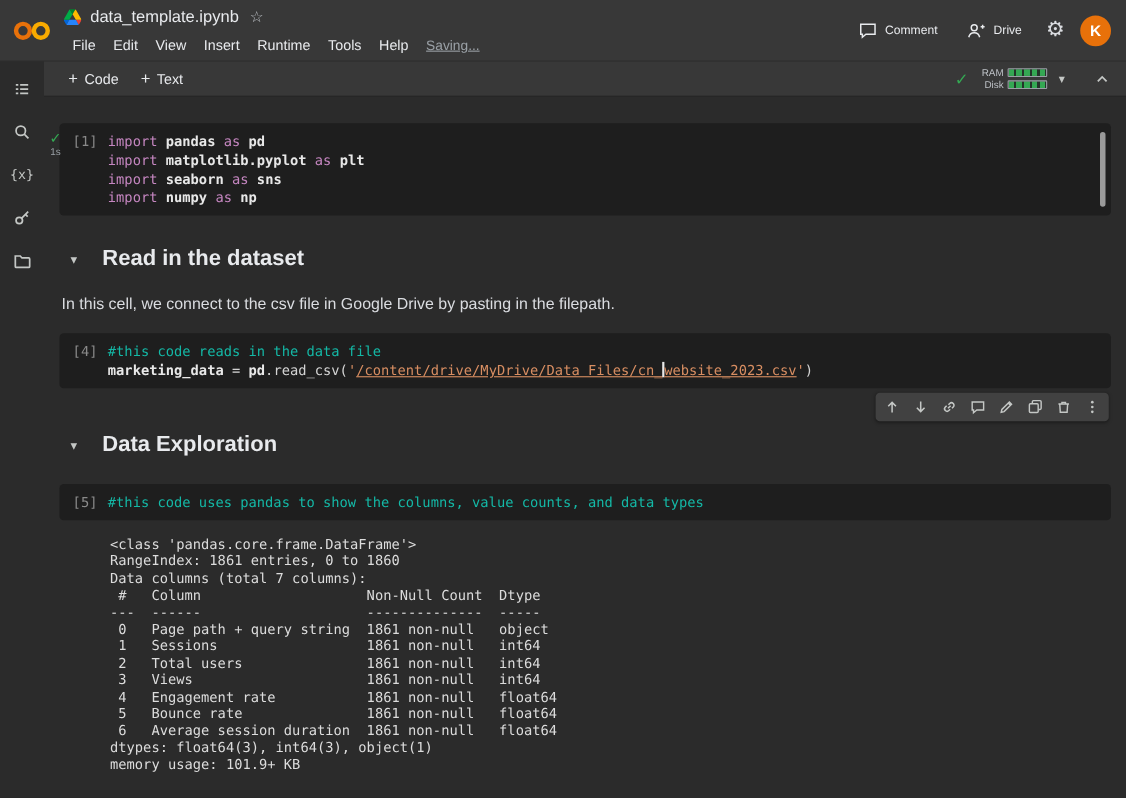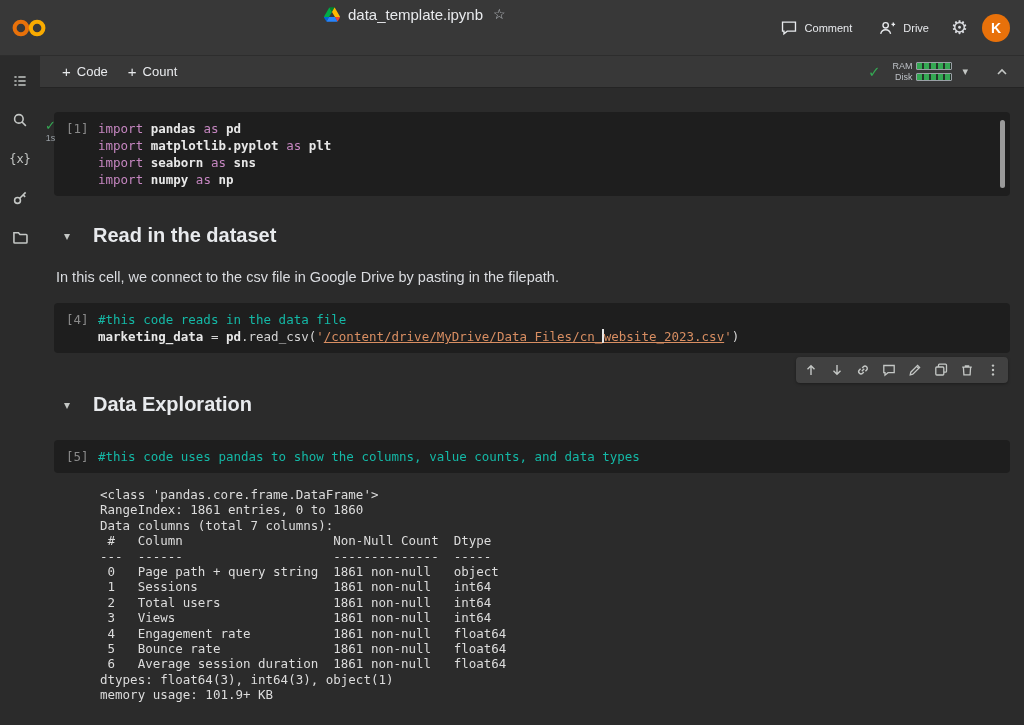--- a/index.html
+++ b/index.html
@@ -6,21 +6,21 @@
   html,body { width:1024px; height:725px; overflow:hidden; background:#2b2b2b;
     font-family:"Liberation Sans","DejaVu Sans",sans-serif; }
   button { font-family:inherit; }
 
   .app { width:1024px; height:725px; display:flex; flex-direction:column; }
 
   
   .header { height:56px; background:#383838; border-bottom:1px solid #2d2d2d;
     display:flex; align-items:stretch; flex-shrink:0; }
   .logo-box { width:58px; display:flex; align-items:center; justify-content:center; cursor:pointer; }
-  .header-center { flex:1; display:flex; flex-direction:row; justify-content:center; }
+  .header-center { flex:1; display:flex; flex-direction:column; justify-content:center; }
   .title-row { display:flex; align-items:center; gap:8px; height:26px; padding-top:2px; }
   .filename { color:#e8eaed; font-size:15px; cursor:text; }
   .star { color:#bdc1c6; font-size:14px; margin-left:2px; cursor:pointer; }
   .menu-row { display:flex; align-items:center; height:26px; }
   .menu-item { color:#e8eaed; font-size:13px; padding:3px 8px; border-radius:3px; cursor:pointer; }
   .saving { color:#9aa0a6; font-size:12.5px; margin-left:8px; text-decoration:underline; }
   .header-right { display:flex; align-items:center; gap:10px; padding-right:14px; }
   .hbtn { display:flex; align-items:center; gap:7px; background:none; border:none;
     color:#e8eaed; font-size:11px; cursor:pointer; padding:6px 8px; }
   .hicon { display:flex; color:#e8eaed; }
@@ -111,20 +111,30 @@
             <path d="m43.65 25-13.75-23.8c-1.35.8-2.5 1.9-3.3 3.3l-25.4 44a9.06 9.06 0 0 0-1.2 4.5h27.5z" fill="#00ac47"></path>
             <path d="m73.55 76.8c1.35-.8 2.5-1.9 3.3-3.3l1.6-2.75 7.65-13.25c.8-1.4 1.2-2.95 1.2-4.5h-27.5l5.85 11.5z" fill="#ea4335"></path>
             <path d="m43.65 25 13.75-23.8c-1.35-.8-2.9-1.2-4.5-1.2h-18.5c-1.6 0-3.15.45-4.5 1.2z" fill="#00832d"></path>
             <path d="m59.8 53h-32.3l-13.75 23.8c1.35.8 2.9 1.2 4.5 1.2h50.8c1.6 0 3.15-.45 4.5-1.2z" fill="#2684fc"></path>
             <path d="m73.4 26.5-12.7-22c-.8-1.4-1.95-2.5-3.3-3.3l-13.75 23.8 16.15 28h27.45c0-1.55-.4-3.1-1.2-4.5z" fill="#ffba00"></path>
           </svg>
         </span>
         <span class="filename">data_template.ipynb</span>
         <span class="star">☆</span>
       </div>
+      <nav class="menu-row">
+        <span class="menu-item">File</span>
+        <span class="menu-item">Edit</span>
+        <span class="menu-item">View</span>
+        <span class="menu-item">Insert</span>
+        <span class="menu-item">Runtime</span>
+        <span class="menu-item">Tools</span>
+        <span class="menu-item">Help</span>
+        <span class="saving">Saving...</span>
+      </nav>
     </div>
     <div class="header-right">
       <button class="hbtn">
         <span class="hicon">
           <svg viewBox="0 0 20 20" width="18" height="18">
               <path d="M2.8 3.5h14.4v10H8l-3.6 3v-3H2.8z" fill="none" stroke="currentColor" stroke-width="1.5"></path>
             </svg>
         </span>
         <span>Comment</span>
       </button>
@@ -175,21 +185,21 @@
 
     <div class="main">
 
       <div class="toolbar">
         <button class="tbtn">
           <span class="plus">+</span>
           <span>Code</span>
         </button>
         <button class="tbtn">
           <span class="plus">+</span>
-          <span>Count</span>
+          <span>Text</span>
         </button>
         <div class="toolbar-right">
           <span class="conn-check">✓</span>
           <div class="resources">
             <div class="res-row">
               <span class="res-label">RAM</span>
               <span class="res-bar"></span>
             </div>
             <div class="res-row">
               <span class="res-label">Disk</span>

